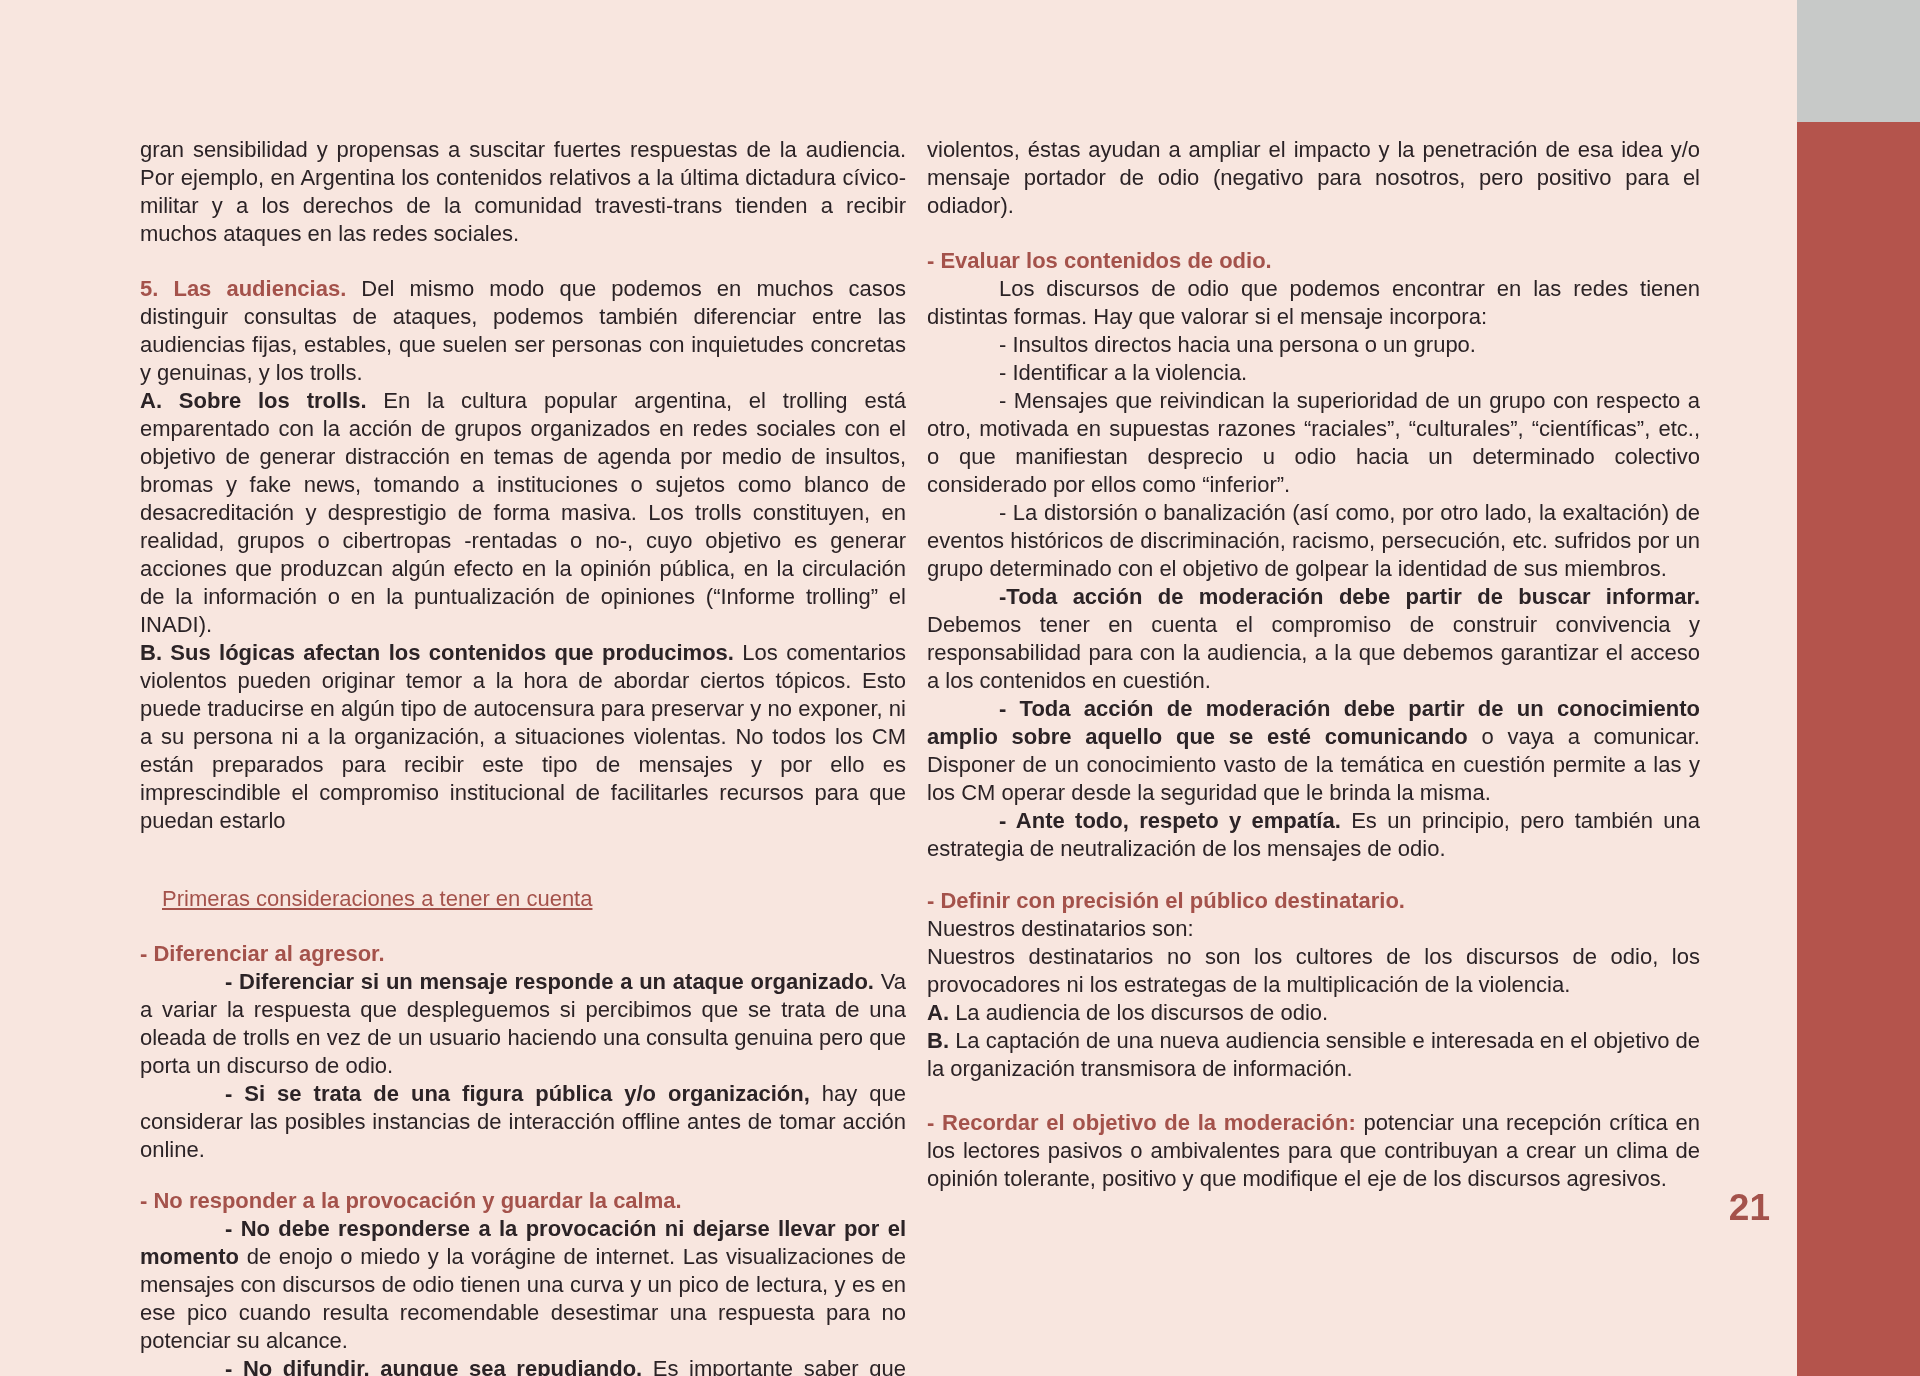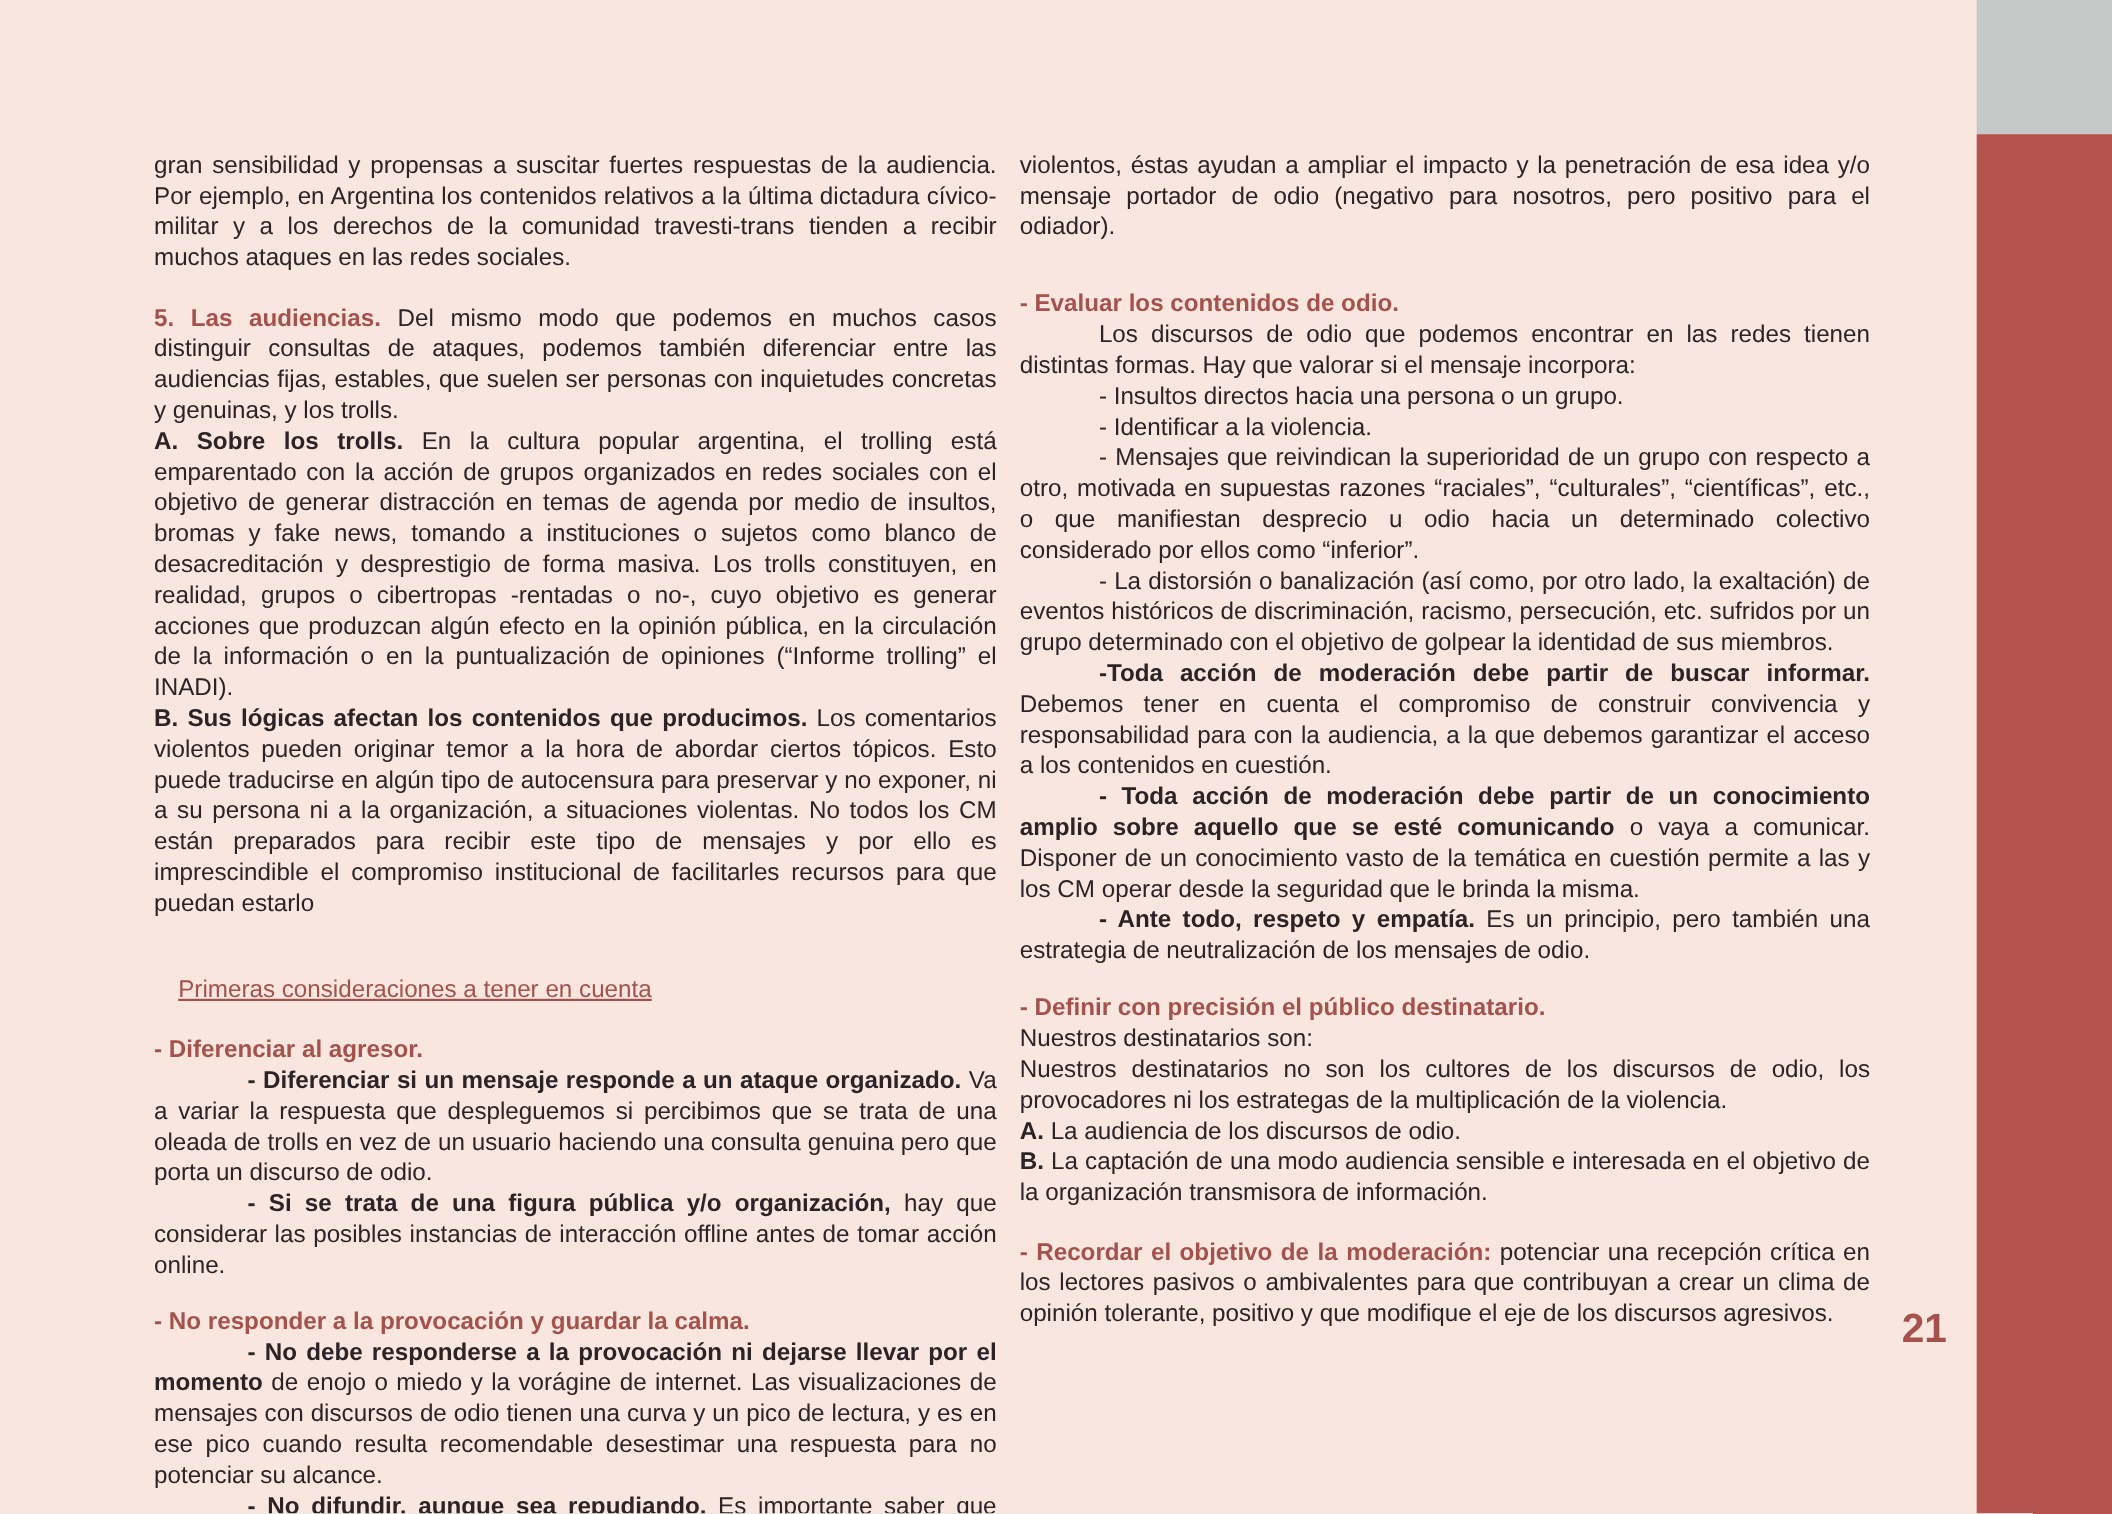--- a/index.html
+++ b/index.html
@@ -43,30 +43,30 @@
         <p class="para" style="margin-top: 50px;"><span class="run-ru">Primeras consideraciones a tener en cuenta</span></p>
         <p class="para" style="margin-top: 27px;"><span class="run-r">- Diferenciar al agresor.</span></p>
         <p class="para" style="text-indent: 85px;"><span class="run-b">- Diferenciar si un mensaje responde a un ataque organizado. </span><span class="run-n">Va a variar la respuesta que despleguemos si percibimos que se trata de una oleada de trolls en vez de un usuario haciendo una consulta genuina pero que porta un discurso de odio.</span></p>
         <p class="para" style="text-indent: 85px;"><span class="run-b">- Si se trata de una figura pública y/o organización, </span><span class="run-n">hay que considerar las posibles instancias de interacción offline antes de tomar acción online.</span></p>
         <p class="para" style="margin-top: 23px;"><span class="run-r">- No responder a la provocación y guardar la calma.</span></p>
         <p class="para" style="text-indent: 85px;"><span class="run-b">- No debe responderse a la provocación ni dejarse llevar por el momento </span><span class="run-n">de enojo o miedo y la vorágine de internet. Las visualizaciones de mensajes con discursos de odio tienen una curva y un pico de lectura, y es en ese pico cuando resulta recomendable desestimar una respuesta para no potenciar su alcance.</span></p>
         <p class="para" style="text-indent: 85px;"><span class="run-b">- No difundir, aunque sea repudiando. </span><span class="run-n">Es importante saber que compartir un contenido le da mayor alcance. En el caso de las respuestas a mensajes</span></p>
       </div>
     <div class="col col-right">
         <p class="para"><span class="run-n">violentos, éstas ayudan a ampliar el impacto y la penetración de esa idea y/o mensaje portador de odio (negativo para nosotros, pero positivo para el odiador).</span></p>
-        <p class="para" style="margin-top: 42px;"><span class="run-r">- Evaluar los contenidos de odio.</span></p>
+        <p class="para" style="margin-top: 27px;"><span class="run-r">- Evaluar los contenidos de odio.</span></p>
         <p class="para" style="text-indent: 72px;"><span class="run-n">Los discursos de odio que podemos encontrar en las redes tienen distintas formas. Hay que valorar si el mensaje incorpora:</span></p>
         <p class="para" style="text-indent: 72px;"><span class="run-n">- Insultos directos hacia una persona o un grupo.</span></p>
         <p class="para" style="text-indent: 72px;"><span class="run-n">- Identificar a la violencia.</span></p>
         <p class="para" style="text-indent: 72px;"><span class="run-n">- Mensajes que reivindican la superioridad de un grupo con respecto a otro, motivada en supuestas razones “raciales”, “culturales”, “científicas”, etc., o que manifiestan desprecio u odio hacia un determinado colectivo considerado por ellos como “inferior”.</span></p>
         <p class="para" style="text-indent: 72px;"><span class="run-n">- La distorsión o banalización (así como, por otro lado, la exaltación) de eventos históricos de discriminación, racismo, persecución, etc. sufridos por un grupo determinado con el objetivo de golpear la identidad de sus miembros.</span></p>
         <p class="para" style="text-indent: 72px;"><span class="run-b">-Toda acción de moderación debe partir de buscar informar. </span><span class="run-n">Debemos tener en cuenta el compromiso de construir convivencia y responsabilidad para con la audiencia, a la que debemos garantizar el acceso a los contenidos en cuestión.</span></p>
         <p class="para" style="text-indent: 72px;"><span class="run-b">- Toda acción de moderación debe partir de un conocimiento amplio sobre aquello que se esté comunicando </span><span class="run-n">o vaya a comunicar. Disponer de un conocimiento vasto de la temática en cuestión permite a las y los CM operar desde la seguridad que le brinda la misma.</span></p>
         <p class="para" style="text-indent: 72px;"><span class="run-b">- Ante todo, respeto y empatía. </span><span class="run-n">Es un principio, pero también una estrategia de neutralización de los mensajes de odio.</span></p>
         <p class="para" style="margin-top: 24px;"><span class="run-r">- Definir con precisión el público destinatario.</span></p>
         <p class="para"><span class="run-n">Nuestros destinatarios son:</span></p>
         <p class="para"><span class="run-n">Nuestros destinatarios no son los cultores de los discursos de odio, los provocadores ni los estrategas de la multiplicación de la violencia.</span></p>
         <p class="para"><span class="run-b">A. </span><span class="run-n">La audiencia de los discursos de odio.</span></p>
-        <p class="para"><span class="run-b">B. </span><span class="run-n">La captación de una modo audiencia sensible e interesada en el objetivo de la organización transmisora de información.</span></p>
+        <p class="para"><span class="run-b">B. </span><span class="run-n">La captación de una nueva audiencia sensible e interesada en el objetivo de la organización transmisora de información.</span></p>
         <p class="para" style="margin-top: 26px;"><span class="run-r">- Recordar el objetivo de la moderación: </span><span class="run-n">potenciar una recepción crítica en los lectores pasivos o ambivalentes para que contribuyan a crear un clima de opinión tolerante, positivo y que modifique el eje de los discursos agresivos.</span></p>
       </div>
   </div>
 </div>
 
 </body></html>

